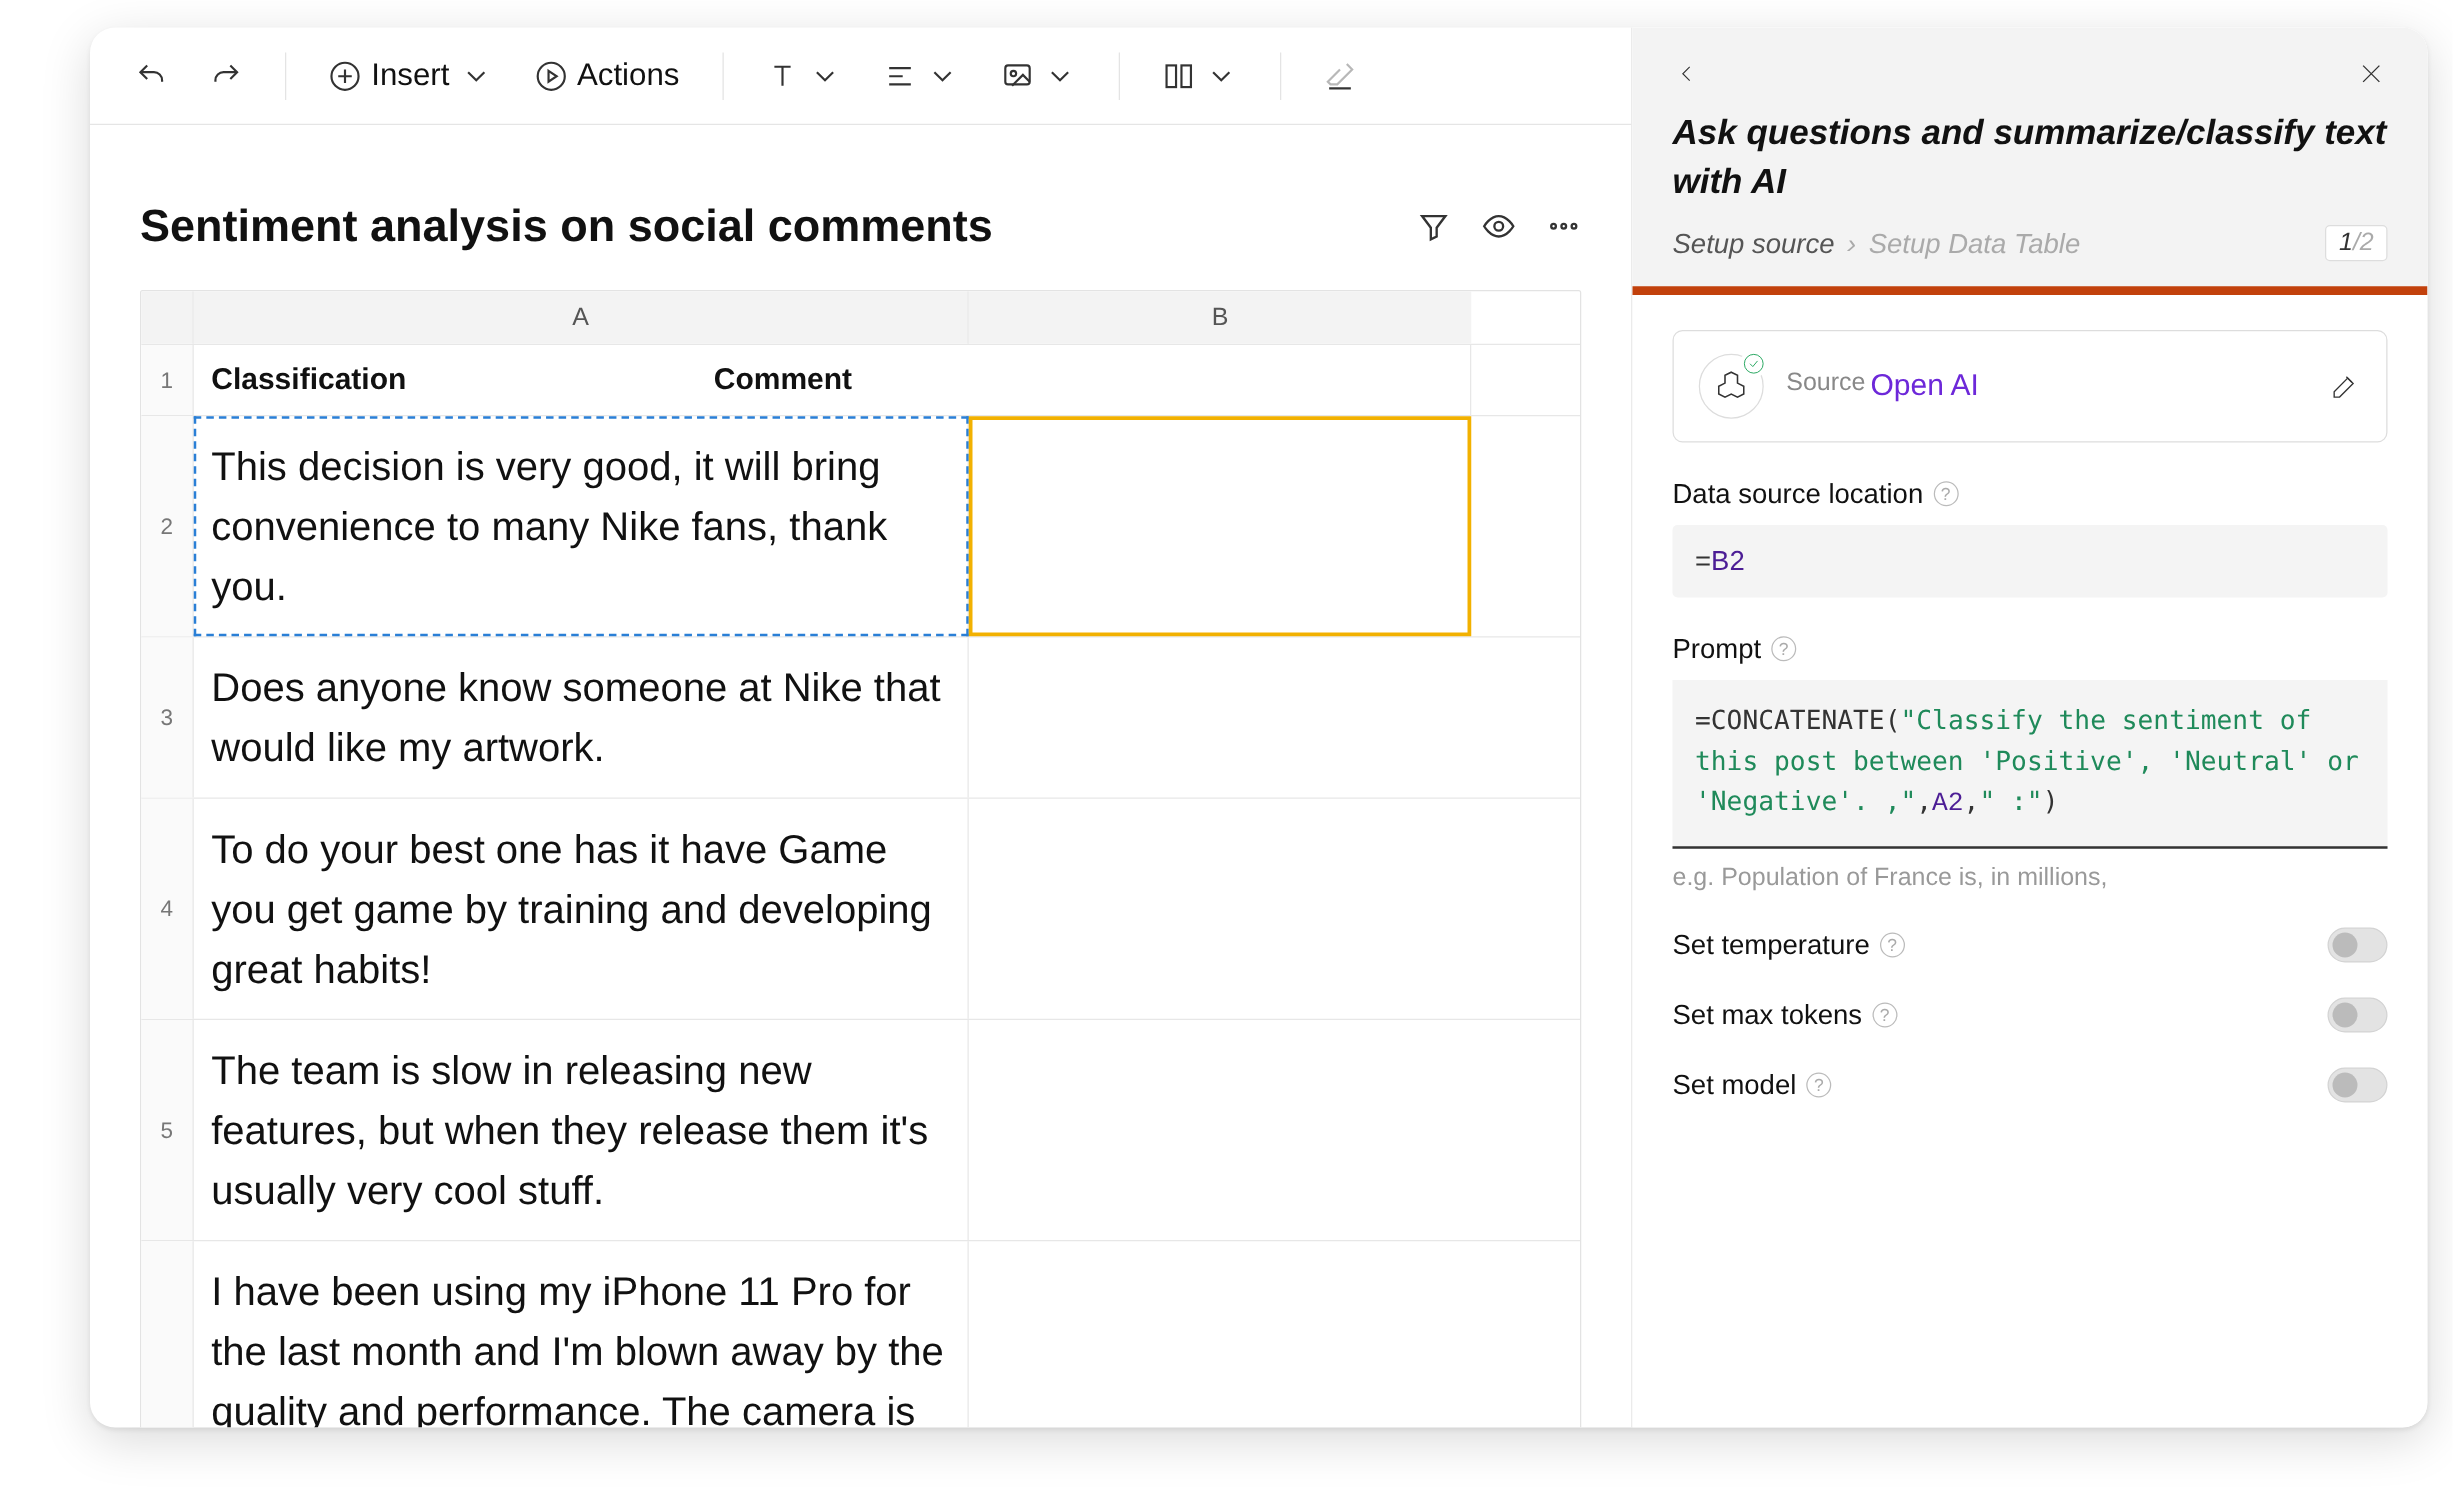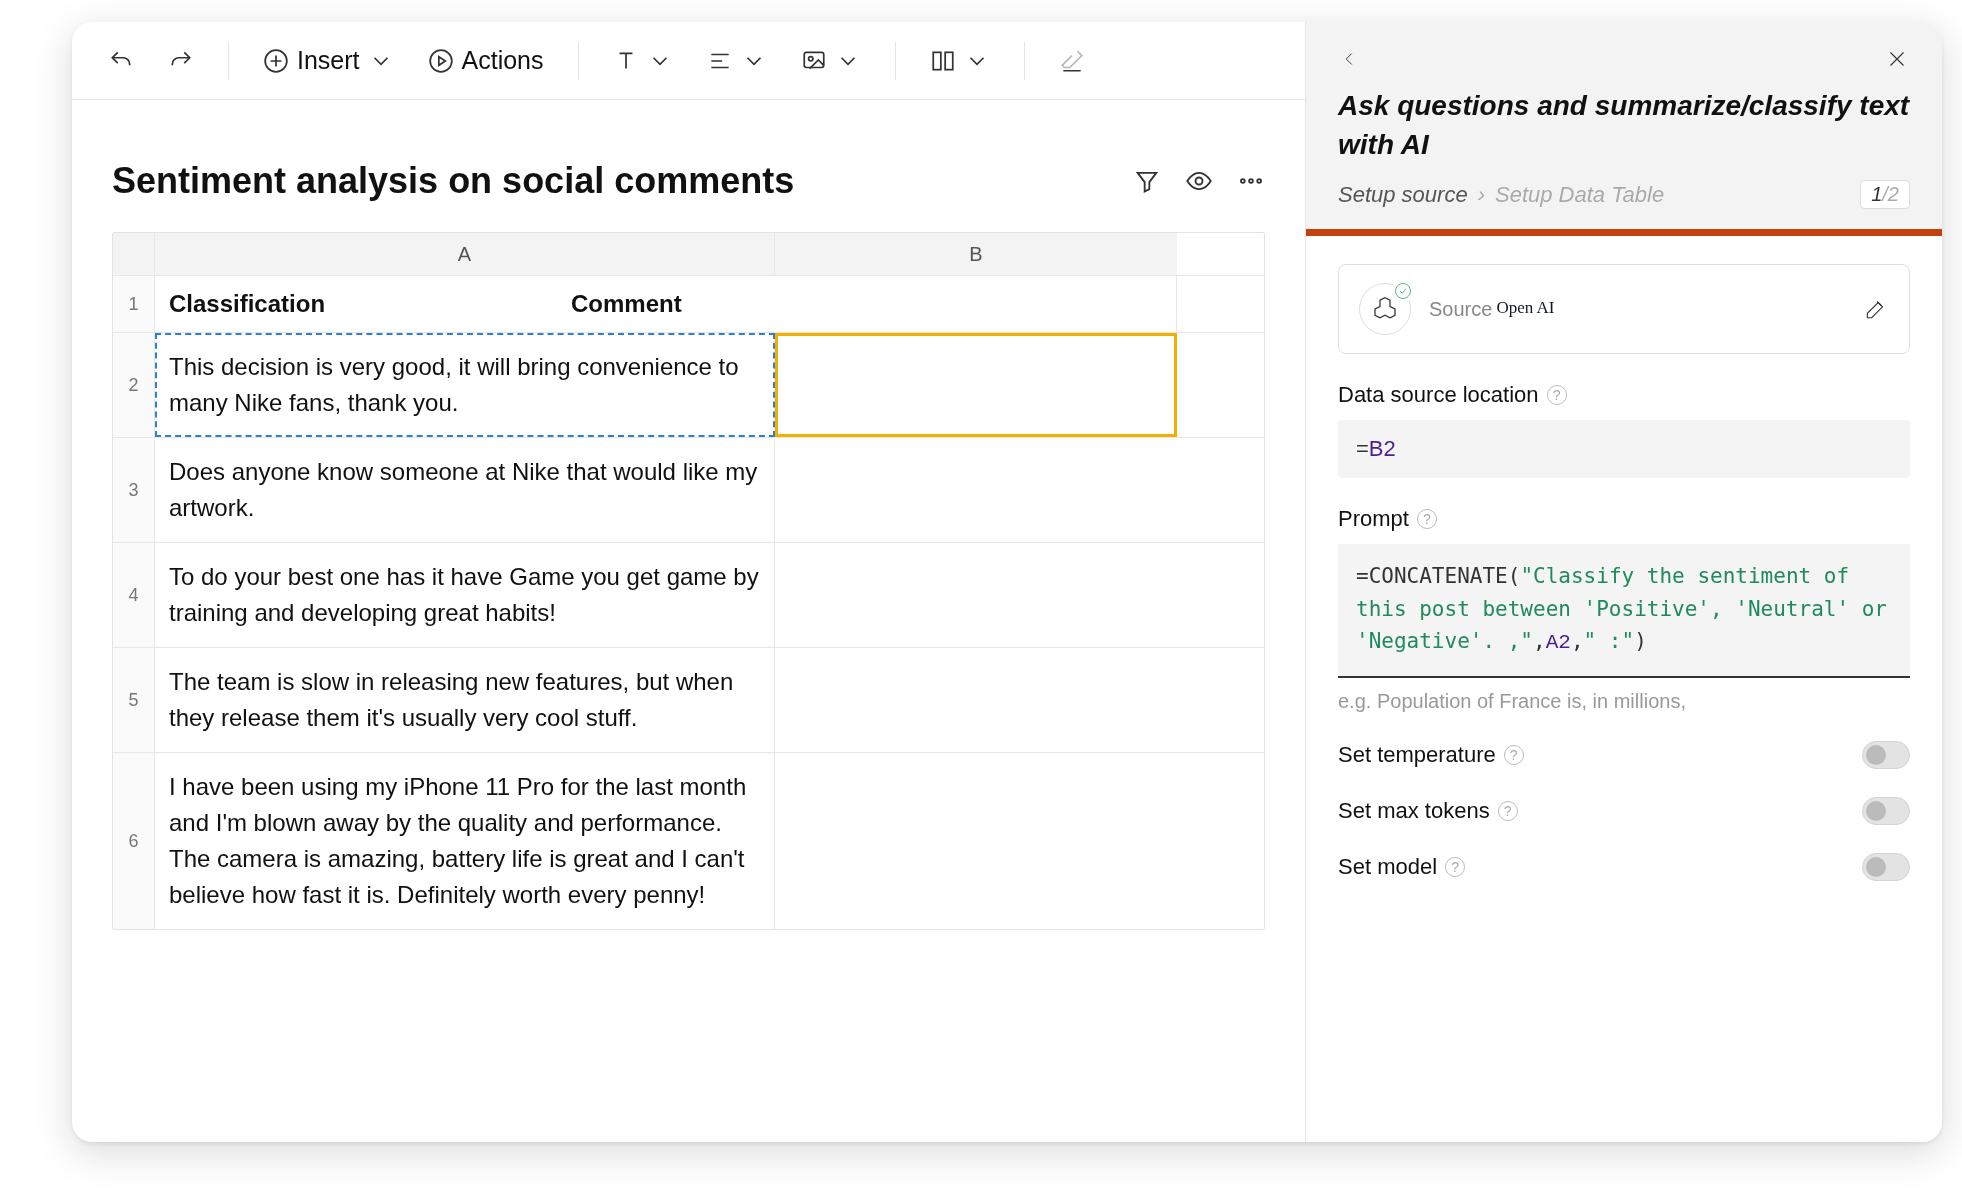--- a/index.html
+++ b/index.html
@@ -44,21 +44,21 @@
   .sheet-actions svg { width:28px; height:28px; stroke:#333; fill:none; stroke-width:1.6; cursor:pointer; }
 
   .grid { border: 1px solid #e3e3e3; border-radius: 2px; overflow:hidden; }
   .grid-row { display:flex; border-bottom:1px solid #e7e7e7; }
   .grid-row:last-child { border-bottom:none; }
   .gutter { width: 42px; background:#fafafa; display:flex; align-items:center; justify-content:center; font-size:18px; color:#777; border-right:1px solid #e7e7e7; }
   .colhead-row .gutter { background:#f3f3f3; height:42px; }
   .colhead { background:#f3f3f3; display:flex; align-items:center; justify-content:center; font-size:20px; color:#555; height:42px; }
   .colA { width: 620px; border-right:1px solid #e7e7e7; }
   .colB { width: 402px; }
-  .data-row .cell { padding: 16px 14px; font-size:24px; line-height:1.5; color:#111; }
+  .data-row .cell { padding: 16px 14px; font-size:32px; line-height:1.5; color:#111; }
   .header-row .cell { padding: 14px 14px; font-size:24px; font-weight:700; }
   .header-row { background:#fff; }
   .cell { display:flex; align-items:flex-start; }
   .cell.colA { border-right:1px solid #e7e7e7; }
 
   
   .sel-dashed { outline: 2px dashed #2a7fd6; outline-offset:-2px; }
   .sel-gold { outline: 3px solid #f2b100; outline-offset:-3px; }
 
   
@@ -74,21 +74,21 @@
   .step-badge .muted { color:#aaa; }
 
   .panel-body { padding: 28px 32px; display:flex; flex-direction:column; gap: 28px; overflow:auto; flex:1; }
   .source-card { border:1px solid #ddd; border-radius:8px; padding: 18px 20px; display:flex; align-items:center; gap:18px; }
   .source-icon { width:52px; height:52px; border:1px solid #ddd; border-radius:50%; display:flex; align-items:center; justify-content:center; position:relative; }
   .source-icon svg { width:30px; height:30px; stroke:#333; }
   .source-check { position:absolute; top:-4px; right:-4px; width:22px; height:22px; border-radius:50%; background:#fff; display:flex; align-items:center; justify-content:center; }
   .source-check svg { width:18px; height:18px; stroke:#1fa35a; }
   .source-texts { display:flex; flex-direction:row; gap:4px; flex:1; }
   .source-label { font-size:20px; color:#888; }
-  .source-name { font-size:17px; color:#0f172a;font-family:Liberation Serif, serif; }
+  .source-name { font-size:24px; color:#6d28d9; }
   .edit-icon { width:26px; height:26px; stroke:#333; cursor:pointer; }
 
   .field-label { font-size:22px; color:#111; display:flex; align-items:center; gap:8px; }
   .help-icon { width:20px; height:20px; stroke:#aaa; border:1.4px solid #bbb; border-radius:50%; display:inline-flex; align-items:center; justify-content:center; font-size:14px; color:#aaa; }
 
   .field-box { background:#f4f4f4; border-radius:4px; padding: 16px 18px; font-size:22px; font-family: inherit; }
   .formula-eq { color:#333; }
   .formula-ref { color:#4c1d95; }
   .code-box { background:#f4f4f4; border-bottom:2px solid #333; padding: 16px 18px; font-family: ui-monospace, Menlo, Consolas, monospace; font-size:21px; line-height:1.55; color:#333; white-space:pre-wrap; }
   .code-fn { color:#333; }

